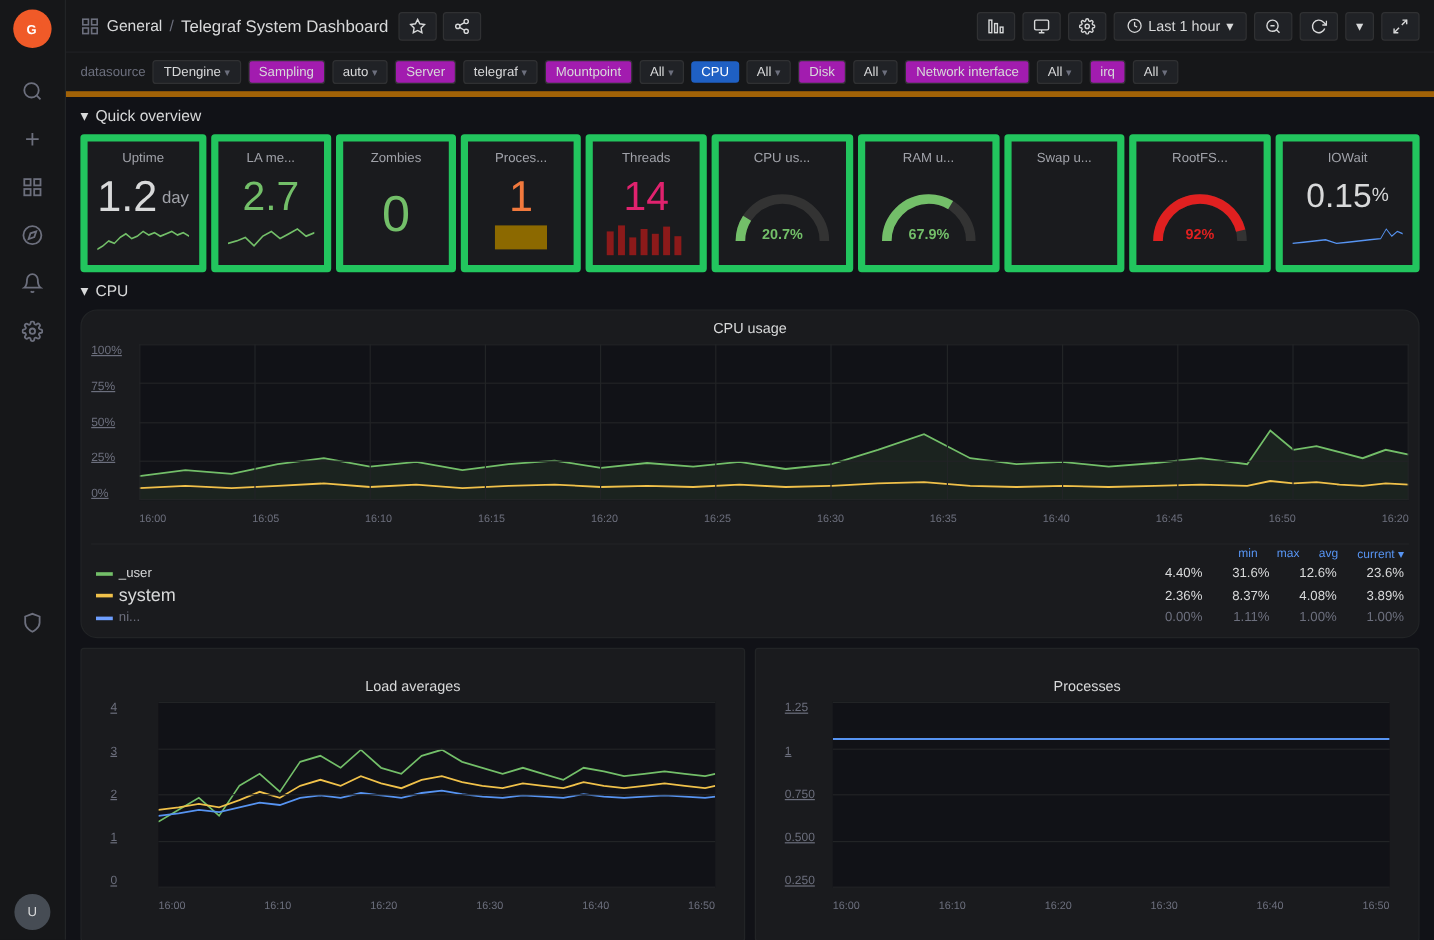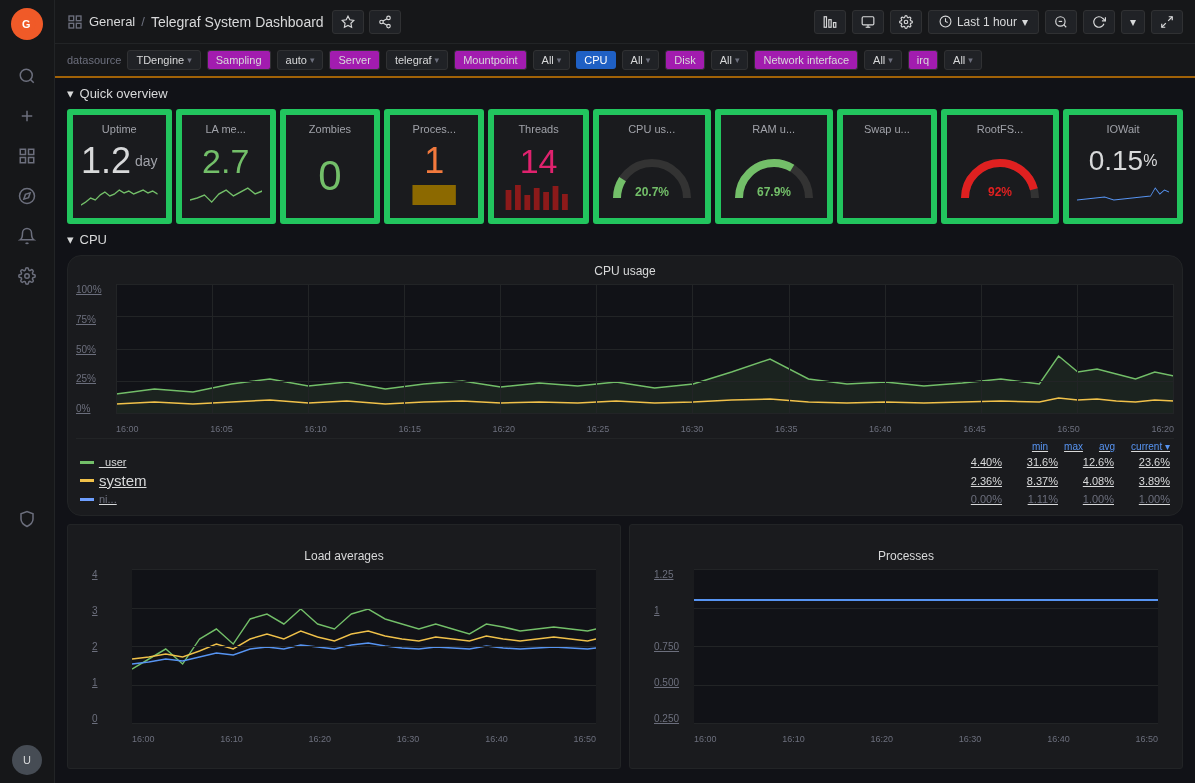--- a/index.html
+++ b/index.html
@@ -99,21 +99,21 @@
       border-radius: 3px;
       color: #d8d9da;
       padding: 4px 10px;
       cursor: pointer;
       display: flex; align-items: center; gap: 5px;
       font-size: 12px;
     }
     
     .filter-bar {
       background: #161719;
-      border-bottom: 2px solid #a16207;
+      border-bottom: 5px solid #a16207;
       padding: 6px 12px;
       display: flex;
       align-items: center;
       gap: 6px;
       flex-shrink: 0;
       flex-wrap: wrap;
     }
     .filter-label { color: #6c6f7d; font-size: 11px; }
     .filter-select {
       background: #202226;
@@ -614,21 +614,21 @@
           <span>16:25</span>
           <span>16:30</span>
           <span>16:35</span>
           <span>16:40</span>
           <span>16:45</span>
           <span>16:50</span>
           <span>16:20</span>
         </div>
       </div>
 
-      <div style="margin-top:4px;text-decoration:underline;">
+      <div style="margin-top:16px;">
         <div style="display:flex;justify-content:flex-end;gap:16px;padding:2px 4px;border-top:1px solid #222426;font-size:10px;color:#5794f2;">
           <span>min</span>
           <span>max</span>
           <span>avg</span>
           <span>current ▾</span>
         </div>
         <div style="display:flex;align-items:center;padding:2px 4px;">
           <div style="width:14px;height:3px;background:#73bf69;margin-right:5px;"></div>
           <span style="color:#d8d9da;font-size:11px;flex:1;">_user</span>
           <div style="display:flex;gap:16px;font-size:11px;">

